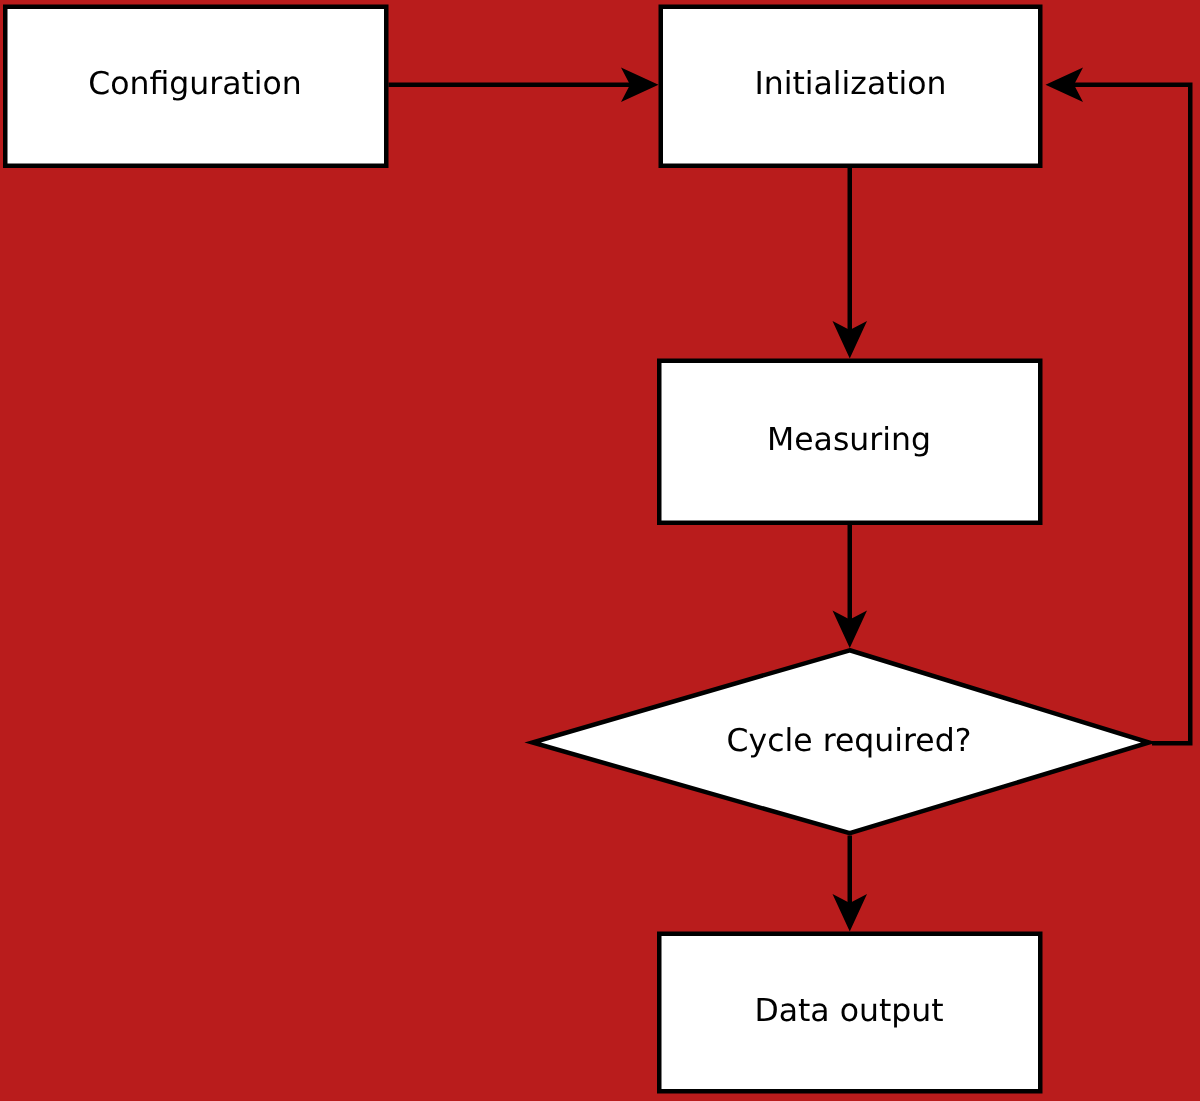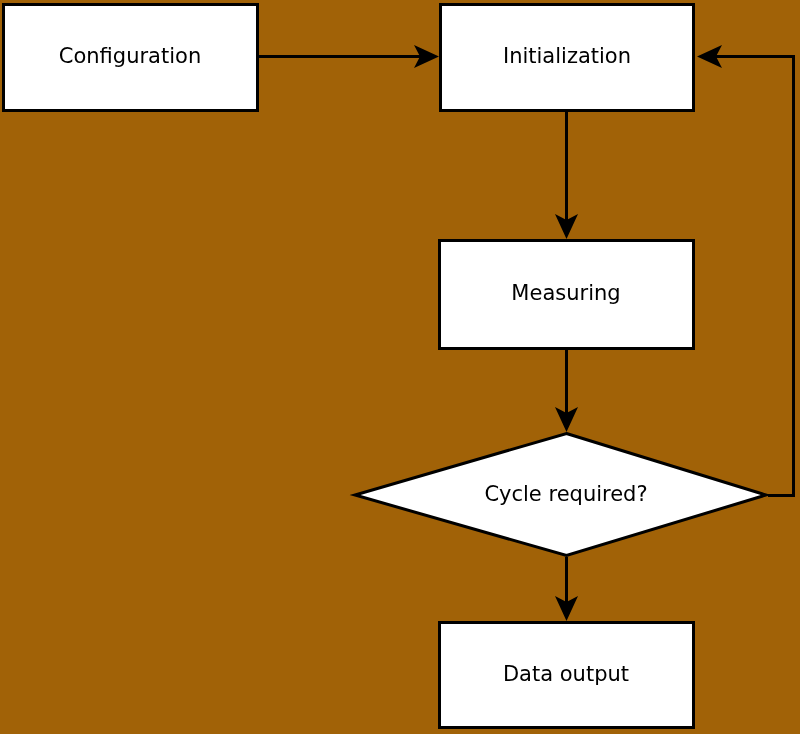--- a/index.html
+++ b/index.html
@@ -8,21 +8,21 @@
     padding: 0;
     background: #ffffff;
   }
   body {
     font-family: "DejaVu Sans", "Liberation Sans", sans-serif;
   }
   #diagram-root {
     position: relative;
     width: 800px;
     height: 734px;
-    background: #a16207;
+    background: #b91c1c;
     overflow: hidden;
   }
   #flow-svg {
     position: absolute;
     top: 0;
     left: 0;
     width: 800px;
     height: 734px;
     display: block;
   }

